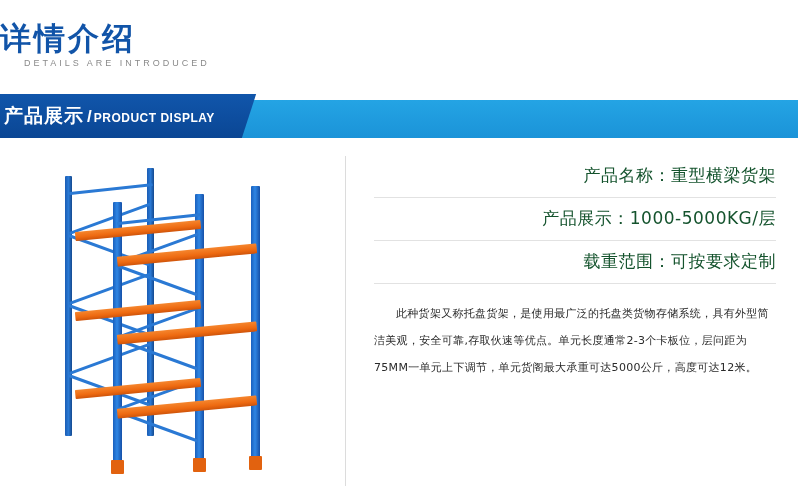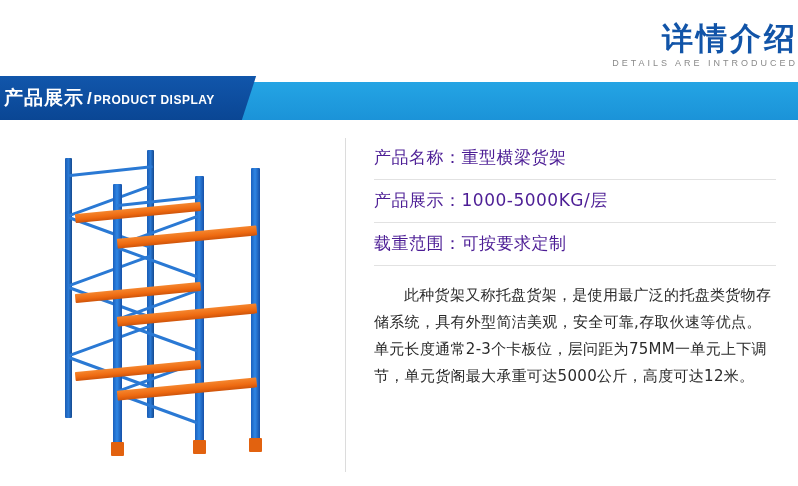--- a/index.html
+++ b/index.html
@@ -16,43 +16,44 @@
   .page {
     position: relative;
     width: 798px;
     height: 486px;
     background: #fdfdfd;
   }
 
   
   .header {
     position: relative;
-    height: 82px;
-    background: #ffffff;
-    text-align: right;
+    height: 100px;
+    background: #ffffff;
+    text-align: left;
   }
   .header-title {
     position: absolute;
     top: 18px;
     left: 0;
     right: 0;
     font-size: 31px;
     font-weight: bold;
     color: #1154a8;
     letter-spacing: 3px;
     font-family: "DejaVu Sans", "Liberation Sans", sans-serif;
   }
   .header-sub {
     position: absolute;
     top: 58px;
     left: 0;
     right: 0;
     font-size: 9px;
     color: #8a8a8a;
     letter-spacing: 3px;
+    padding-left: 24px;
   }
 
   
   .bluebar {
     position: relative;
     height: 38px;
     background: #1f9ee0;
     background: linear-gradient(to bottom, #24a4e4 0%, #1b93d8 100%);
     overflow: visible;
   }
@@ -174,32 +175,33 @@
   }
   .foot {
     position: absolute;
     background: #e2620f;
     border-radius: 1px;
   }
 
   
   .spec-row {
     font-size: 17px;
-    color: #4c1d95;
+    color: #14532d;
     padding: 9px 0 10px 0;
     border-bottom: 1px solid #e2e2e2;
     letter-spacing: 0.5px;
     font-family: "DejaVu Sans", "Liberation Sans", sans-serif;
+    text-align: right;
   }
   .spec-row:first-child {
     padding-top: 4px;
   }
   .desc {
     margin-top: 16px;
-    font-size: 15px;
+    font-size: 11px;
     line-height: 27px;
     color: #2a2a2a;
     text-indent: 2em;
     letter-spacing: 0.3px;
     font-family: "DejaVu Sans", "Liberation Sans", sans-serif;
   }
 </style>
 </head>
 <body>
 

